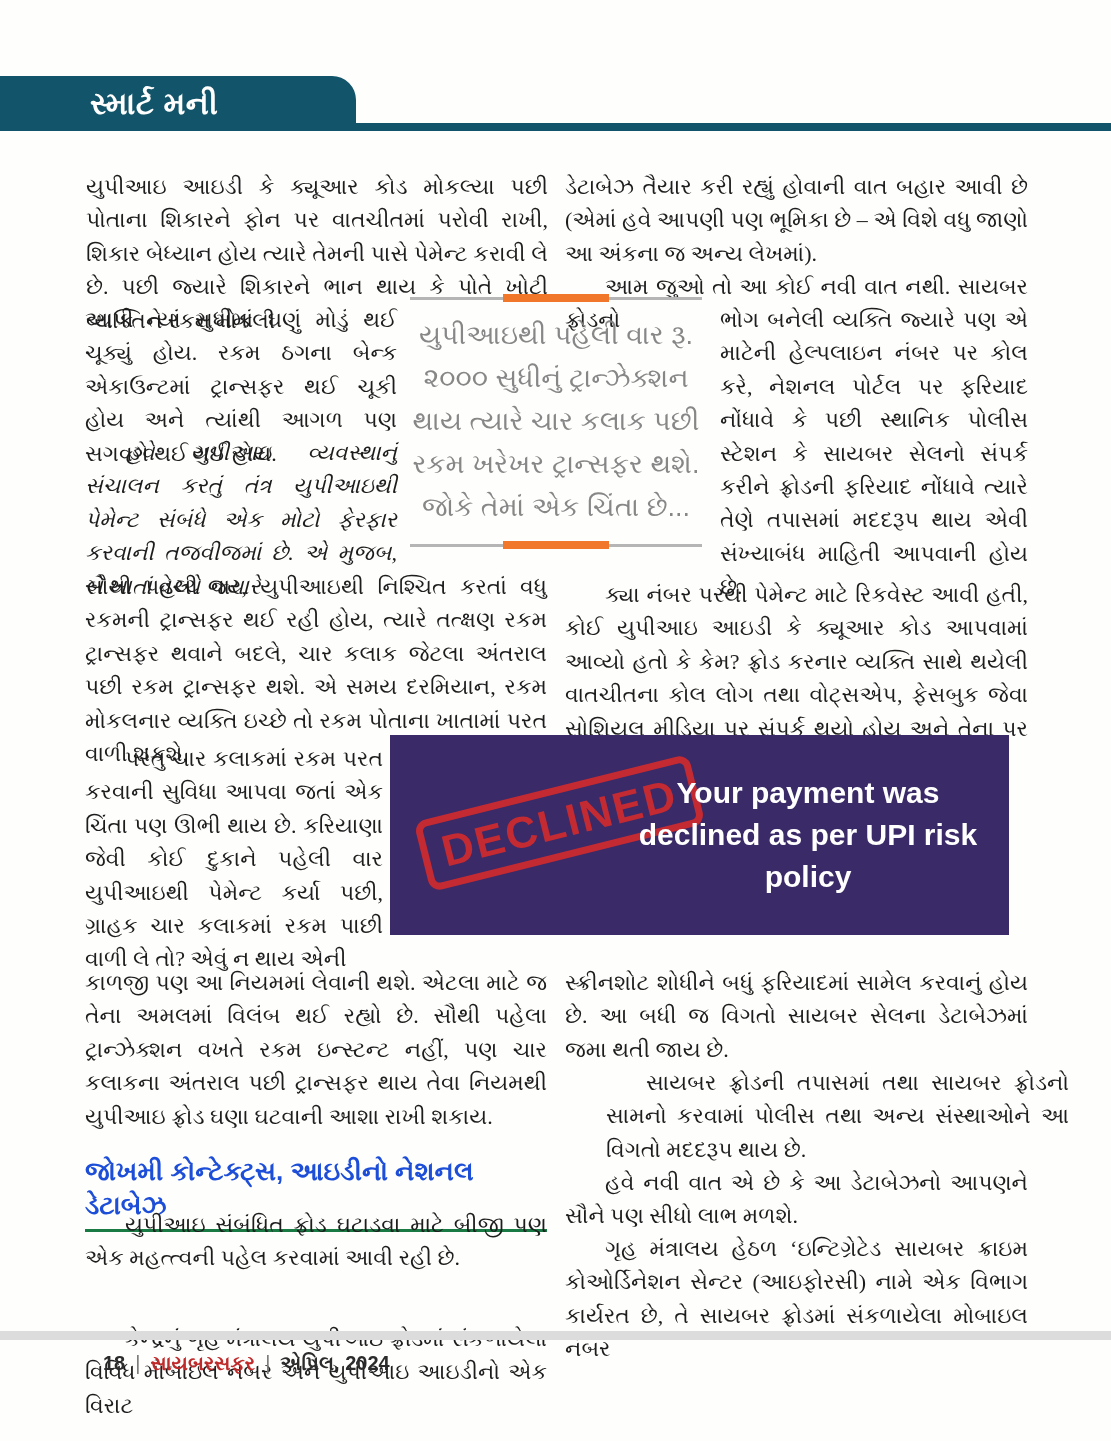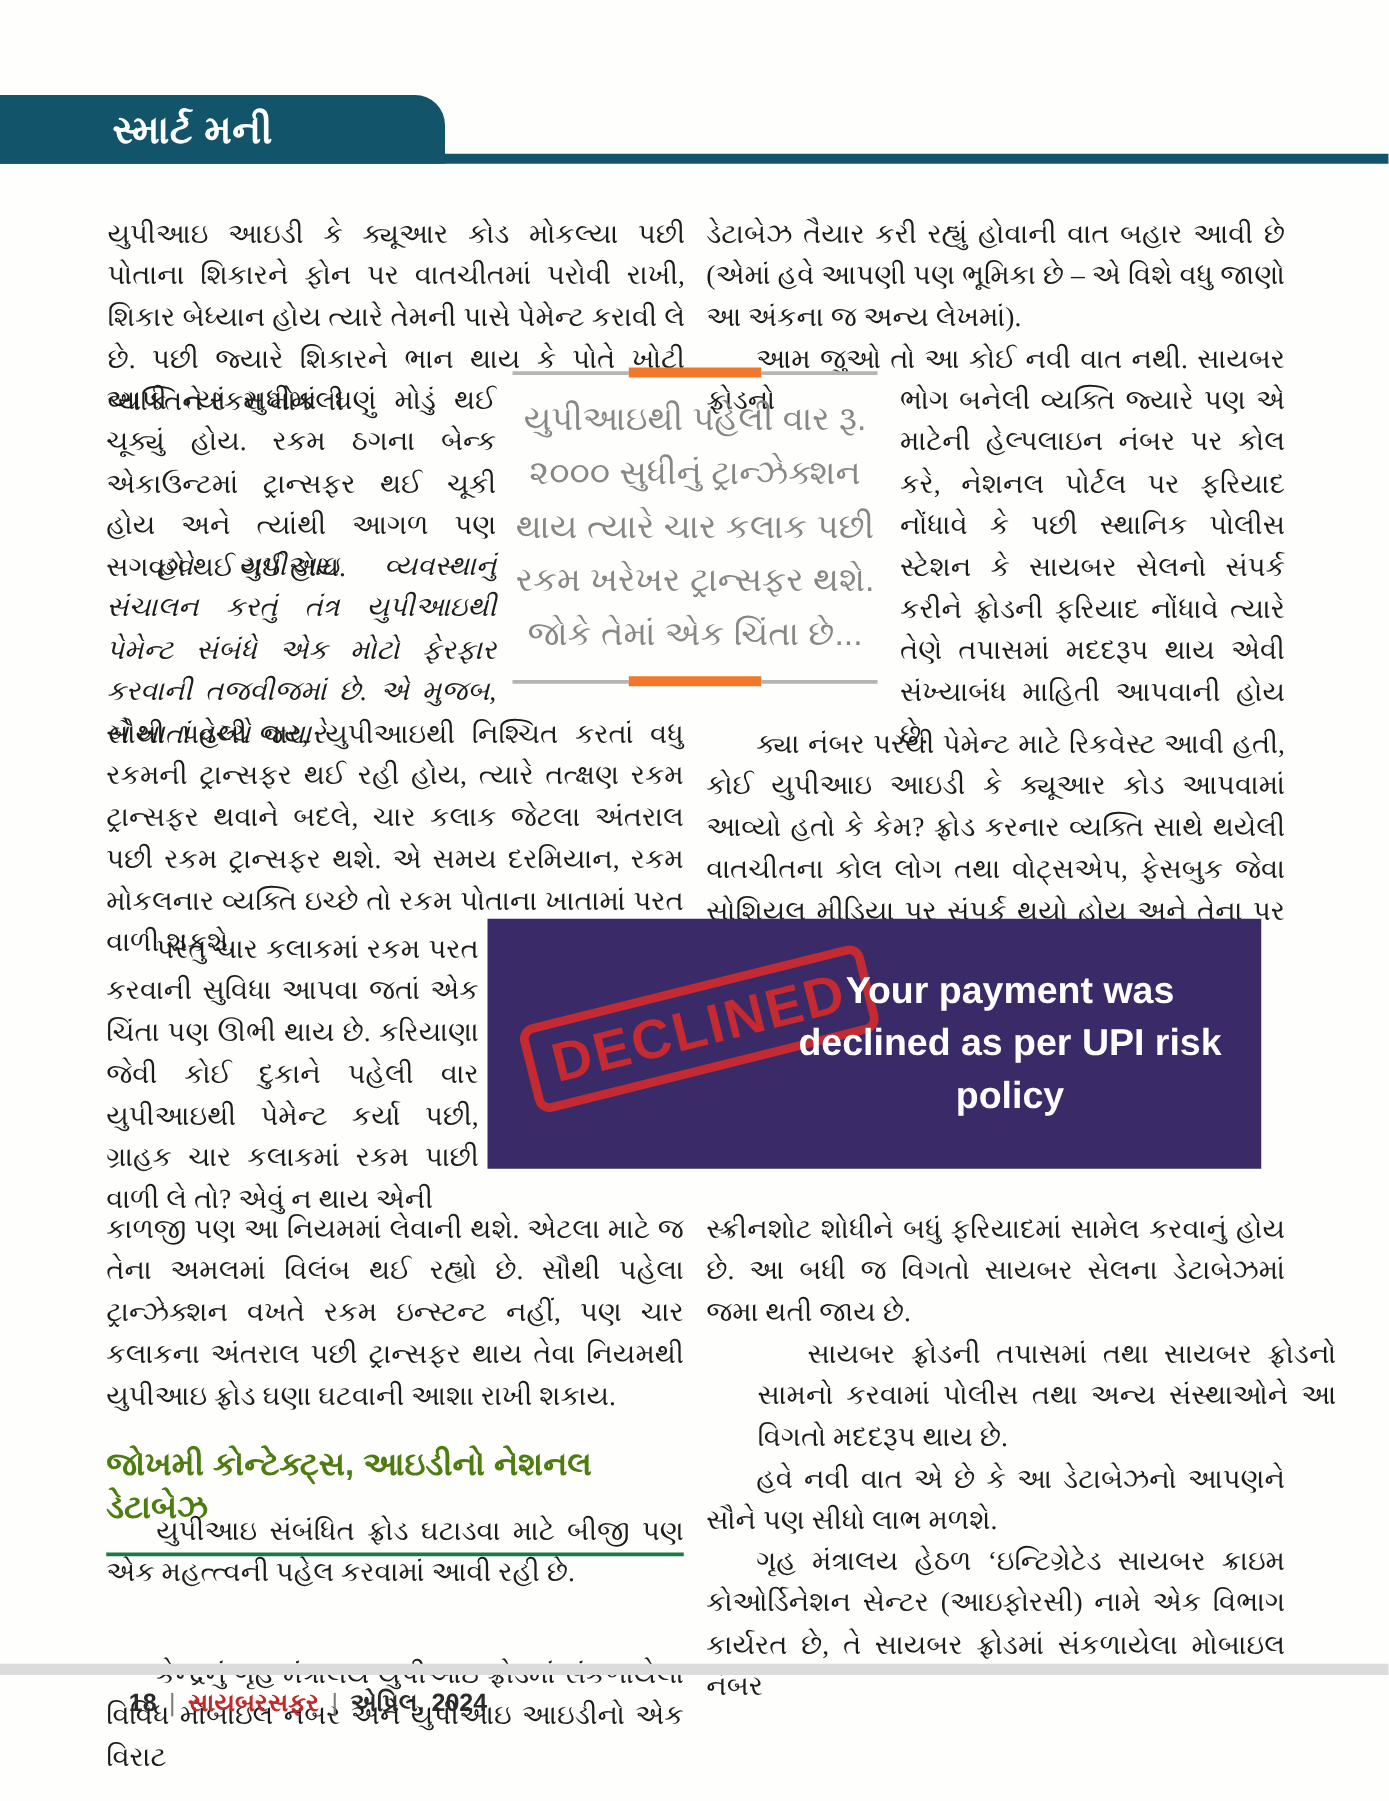--- a/index.html
+++ b/index.html
@@ -78,23 +78,23 @@
   .declined-msg {
     position:absolute; left:238px; top:0; width:360px; height:200px;
     display:flex; align-items:center; justify-content:center; text-align:center;
     color:#ffffff; font-family:"Liberation Sans", sans-serif;
     font-weight:bold; font-size:30px; line-height:42px;
   }
 
   
   .section-heading {
     position:absolute; left:85px; top:1132px; width:462px;
-    color:#4d7c0f; font-family:"Liberation Sans", sans-serif;
+    color:#1d4ed8; font-family:"Liberation Sans", sans-serif;
     font-weight:bold; font-size:26px; line-height:34px;
-    padding-bottom:20px; border-bottom:3px solid #1a7a44;
+    padding-bottom:7px; border-bottom:3px solid #1a7a44;
     box-sizing:border-box; text-align:left;
   }
 
   
   .footer-bar { position:absolute; left:0; top:1331px; width:1111px; height:9px; background:#dcdcdc; }
   .footer {
     position:absolute; left:103px; top:1352px;
     font-family:"Liberation Sans", sans-serif; font-weight:bold; font-size:20px;
     color:#2b2b2b; display:flex; align-items:center; gap:10px;
   }

